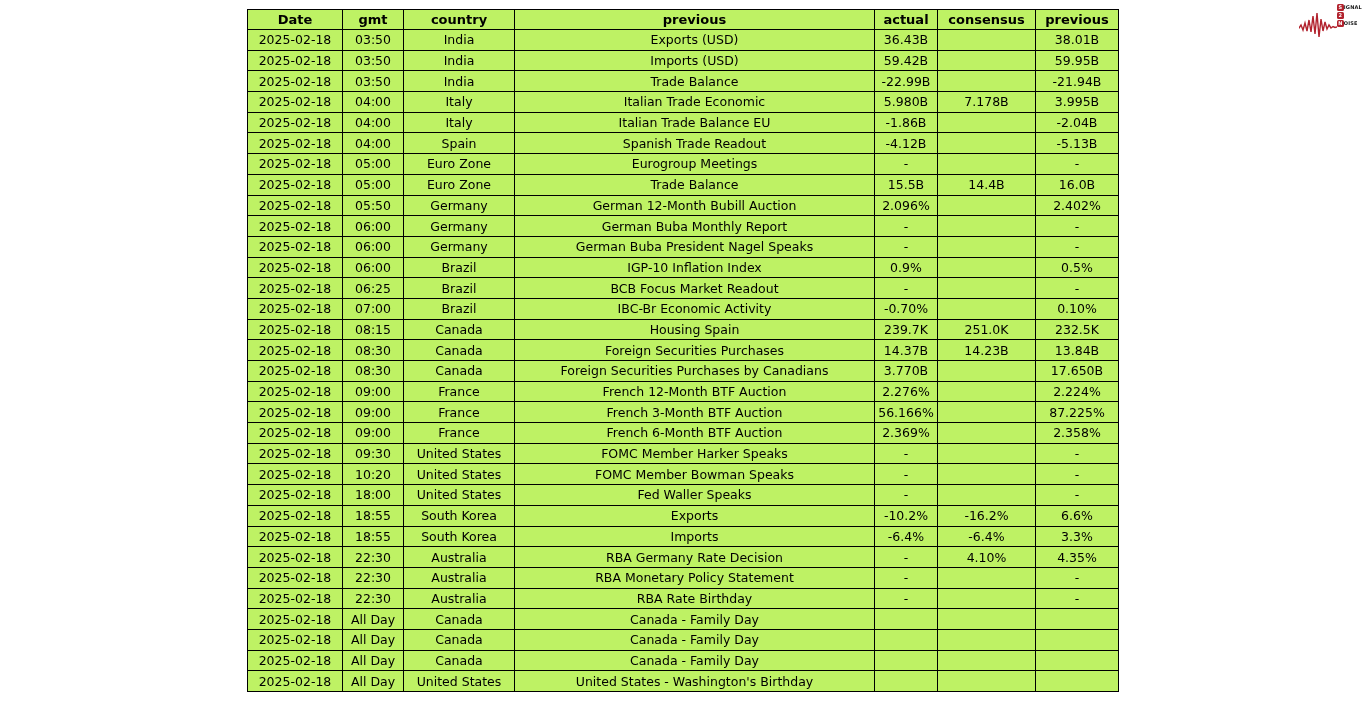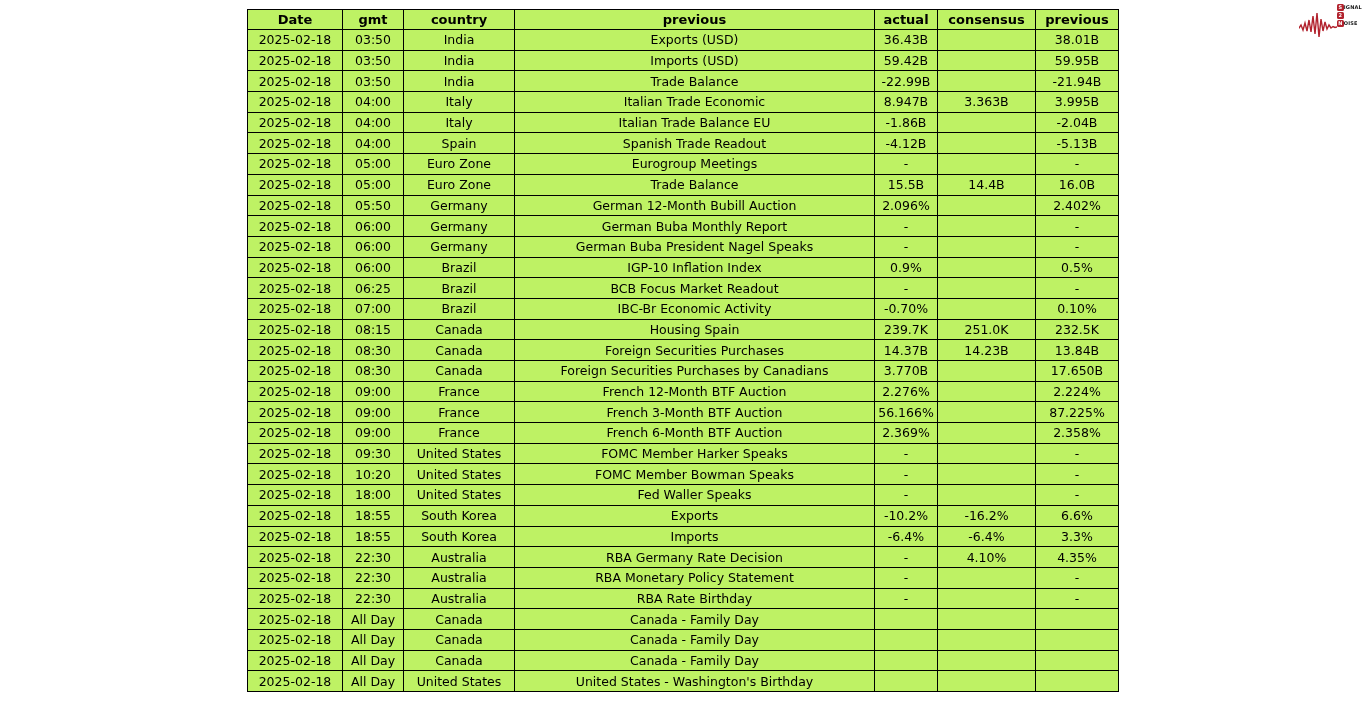--- a/index.html
+++ b/index.html
@@ -164,22 +164,22 @@
           <td>Trade Balance</td>
           <td>-22.99B</td>
           <td></td>
           <td>-21.94B</td>
         </tr>
         <tr>
           <td>2025-02-18</td>
           <td>04:00</td>
           <td>Italy</td>
           <td>Italian Trade Economic</td>
-          <td>8.947B</td>
-          <td>3.363B</td>
+          <td>5.980B</td>
+          <td>7.178B</td>
           <td>3.995B</td>
         </tr>
         <tr>
           <td>2025-02-18</td>
           <td>04:00</td>
           <td>Italy</td>
           <td>Italian Trade Balance EU</td>
           <td>-1.86B</td>
           <td></td>
           <td>-2.04B</td>

